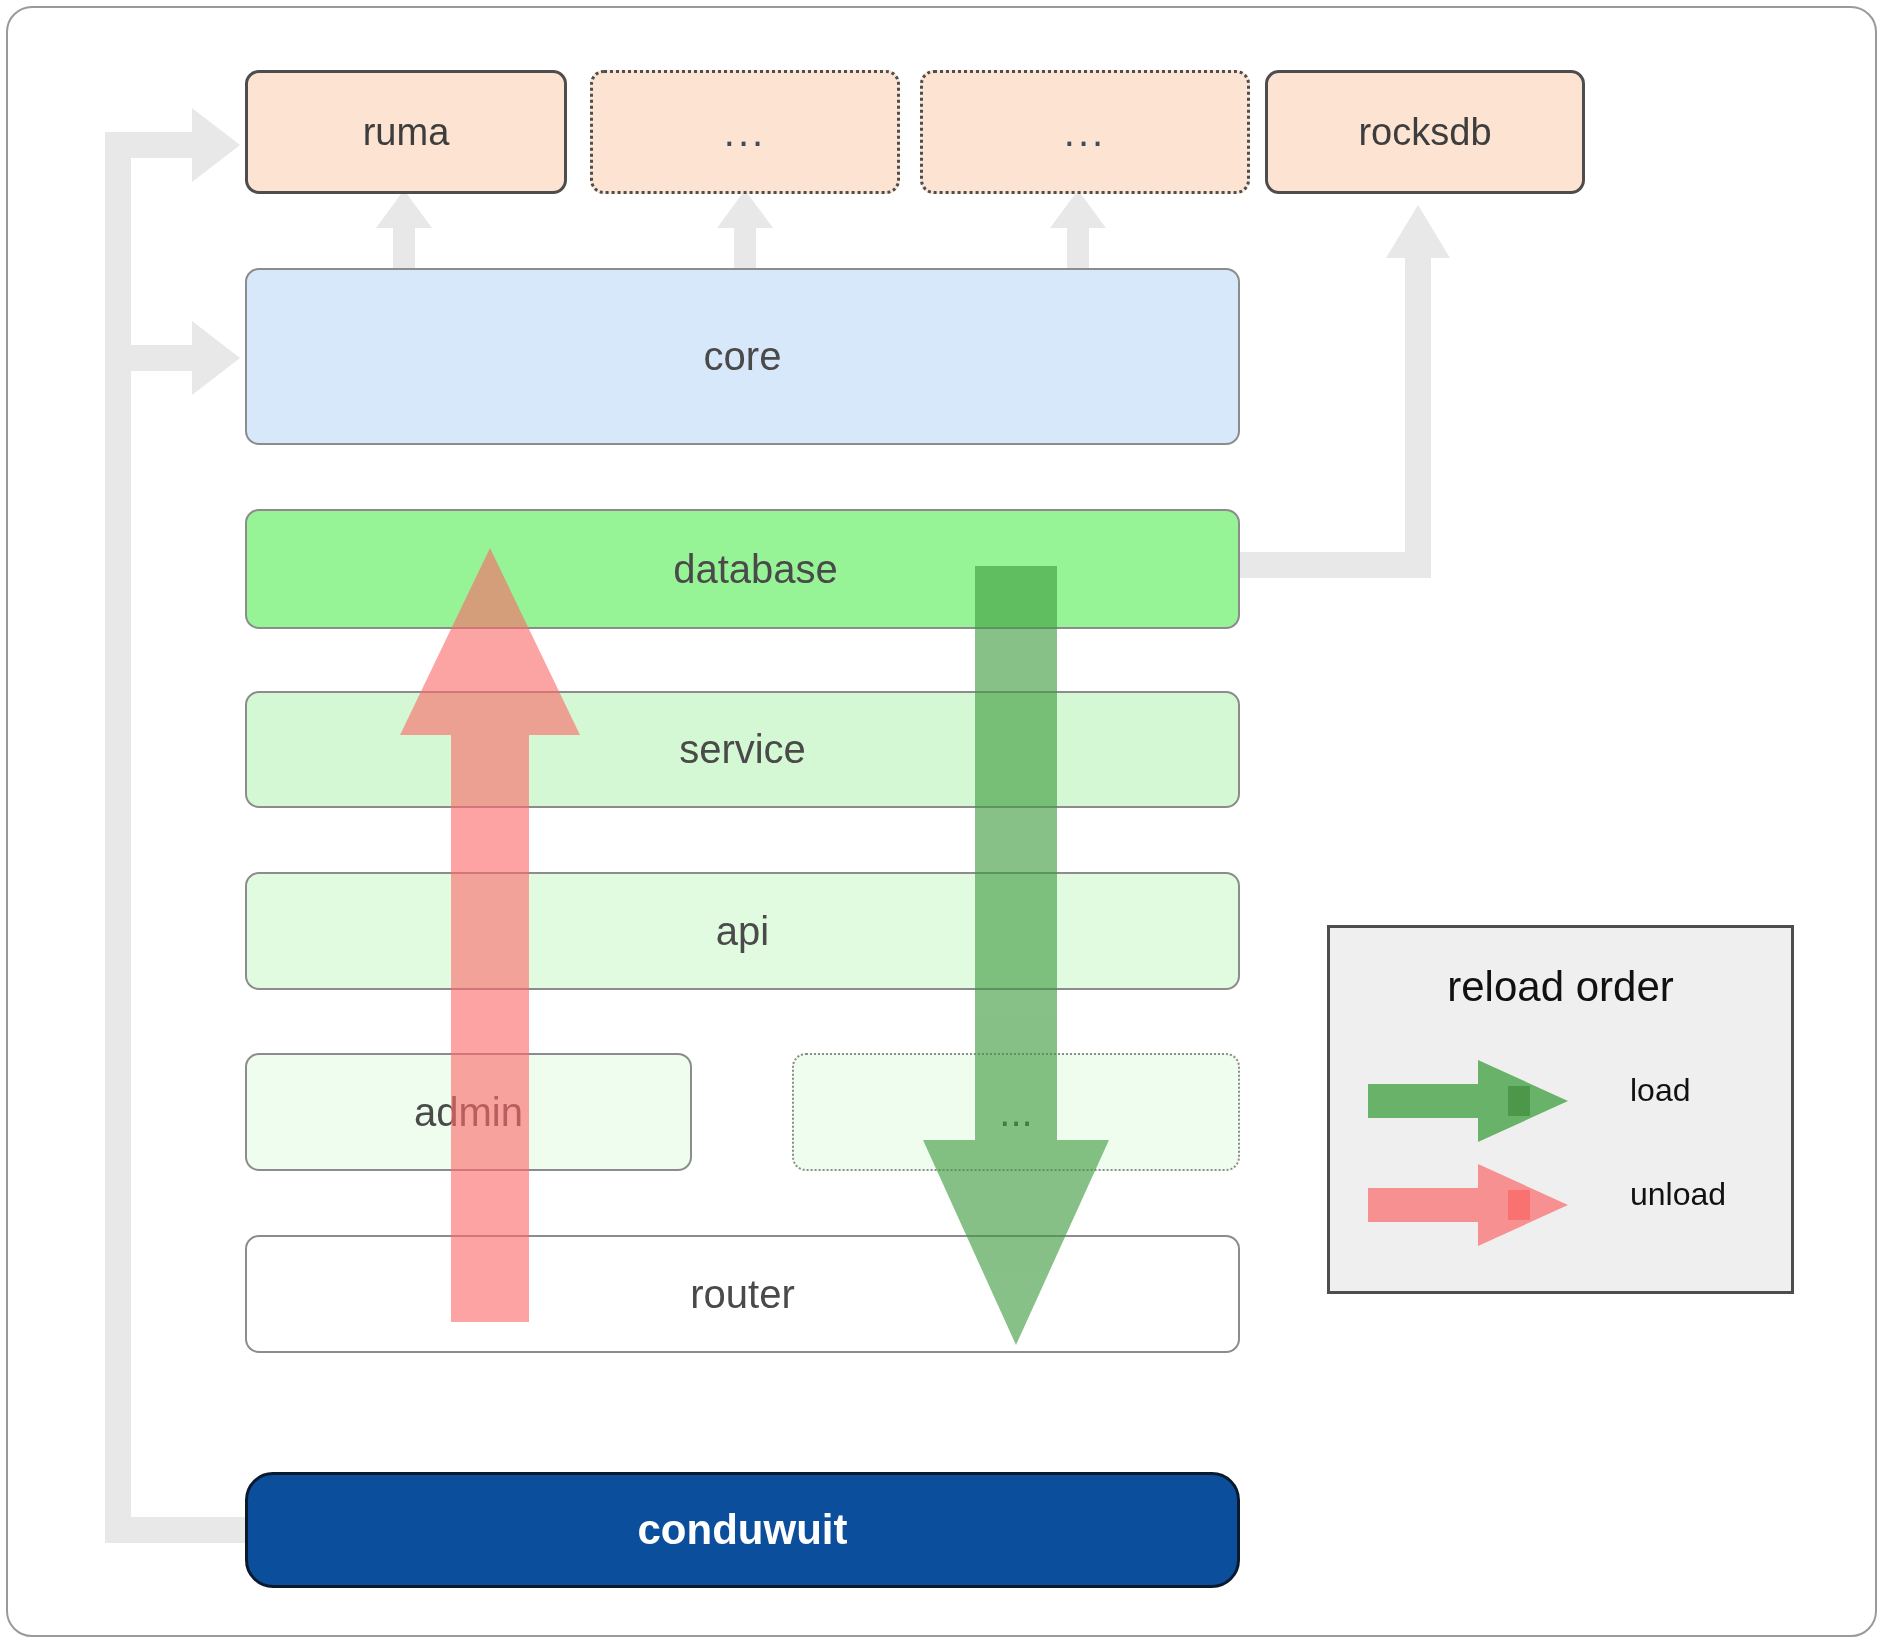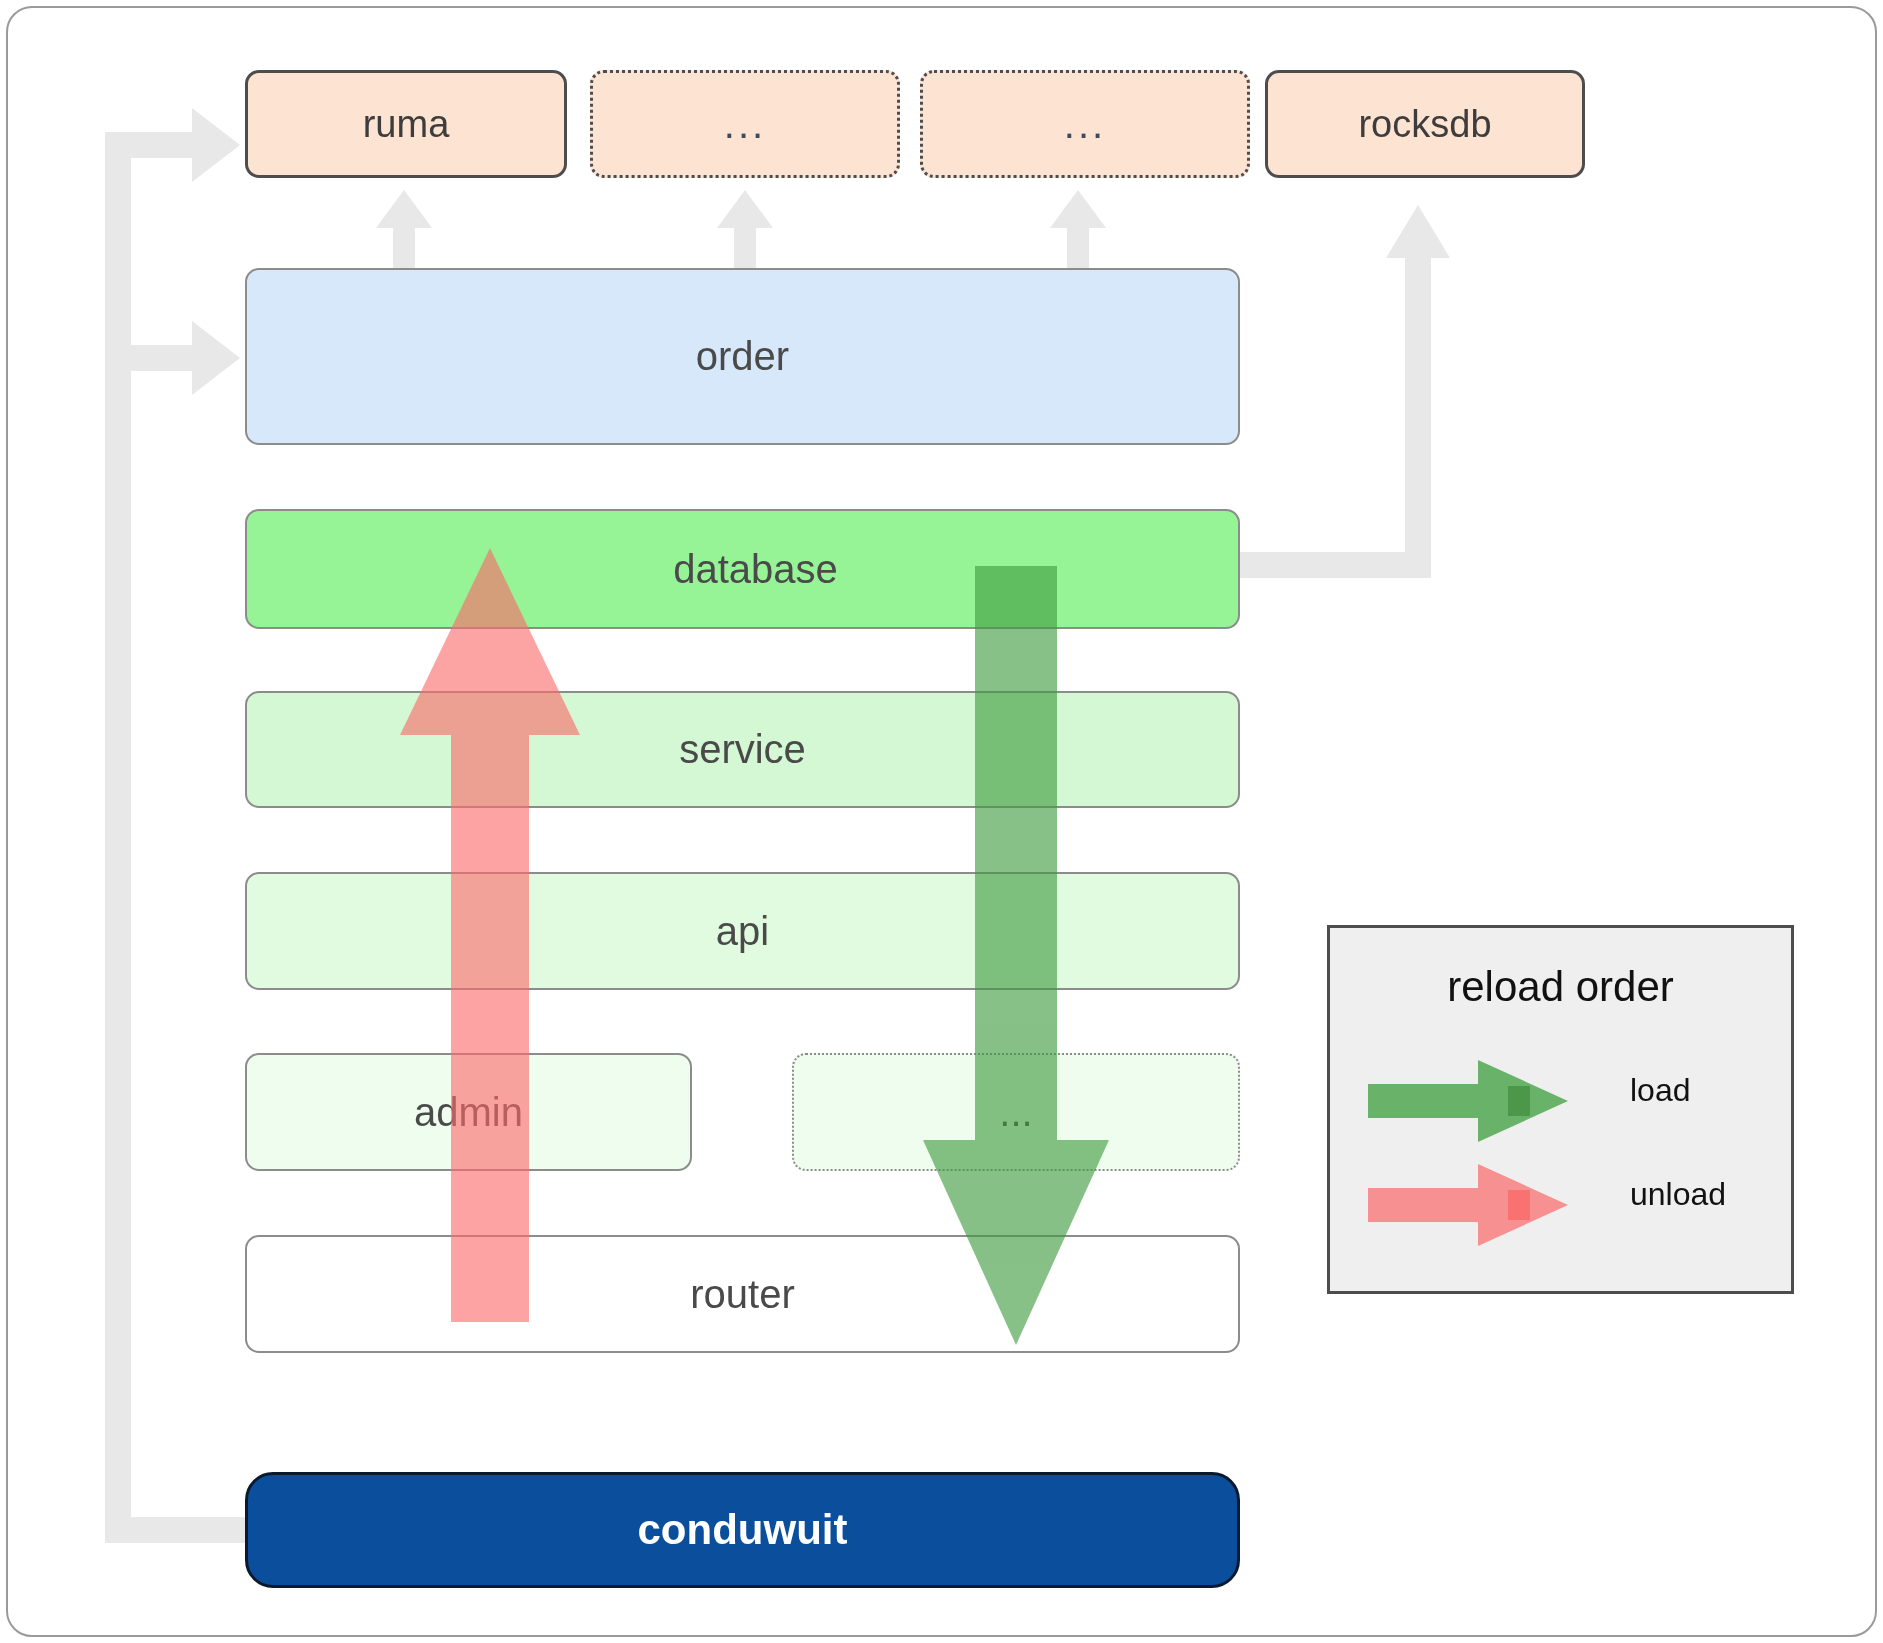--- a/index.html
+++ b/index.html
@@ -33,21 +33,21 @@
     color: #4a4a4a;
     font-size: 34px;
     z-index: 4;
   }
   .node .lbl { pointer-events: none; }
 
   
   .dep {
     background: #fde3d2;
     border: 3px solid #4d4d4d;
-    height: 108px;
+    height: 124px;
     top: 70px;
     font-size: 38px;
     color: #3d3d3d;
   }
   .dep.dotted { border: 3px dotted #4d4d4d; }
   .dep .dots { font-size: 40px; letter-spacing: 3px; color: #3f4a5a; }
 
   
   .layer {
     border: 2px solid #8c8c8c;
@@ -143,21 +143,21 @@
 
   <div class="node dep dotted" style="left:920px; width:330px;">
     <span class="lbl dots">...</span>
   </div>
 
   <div class="node dep" style="left:1265px; width:320px;">
     <span class="lbl">rocksdb</span>
   </div>
 
   <div class="node layer c-core" style="left:245px; width:995px; top:268px; height:177px;">
-    <span class="lbl">order</span>
+    <span class="lbl">core</span>
   </div>
 
   <div class="node layer c-database" style="left:245px; width:995px; top:509px; height:120px;padding-left:26px;">
     <span class="lbl">database</span>
   </div>
 
   <div class="node layer c-service" style="left:245px; width:995px; top:691px; height:117px;">
     <span class="lbl">service</span>
   </div>
 

